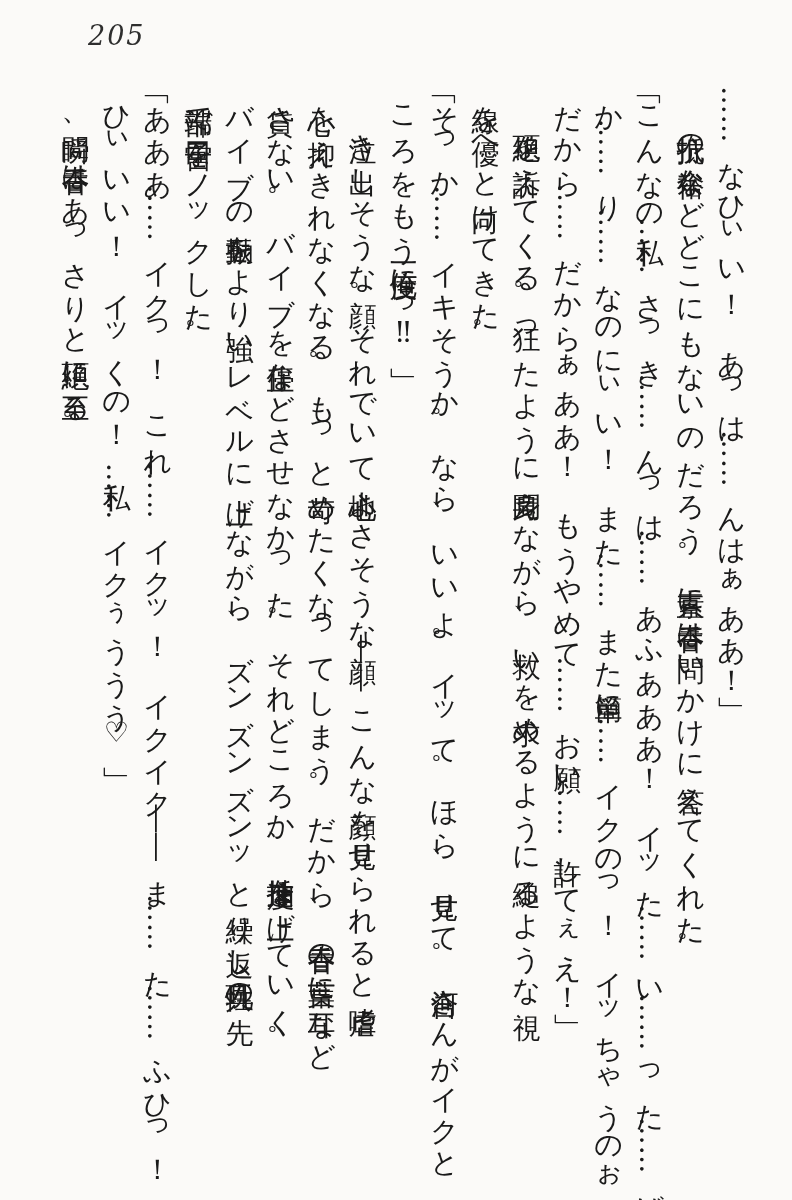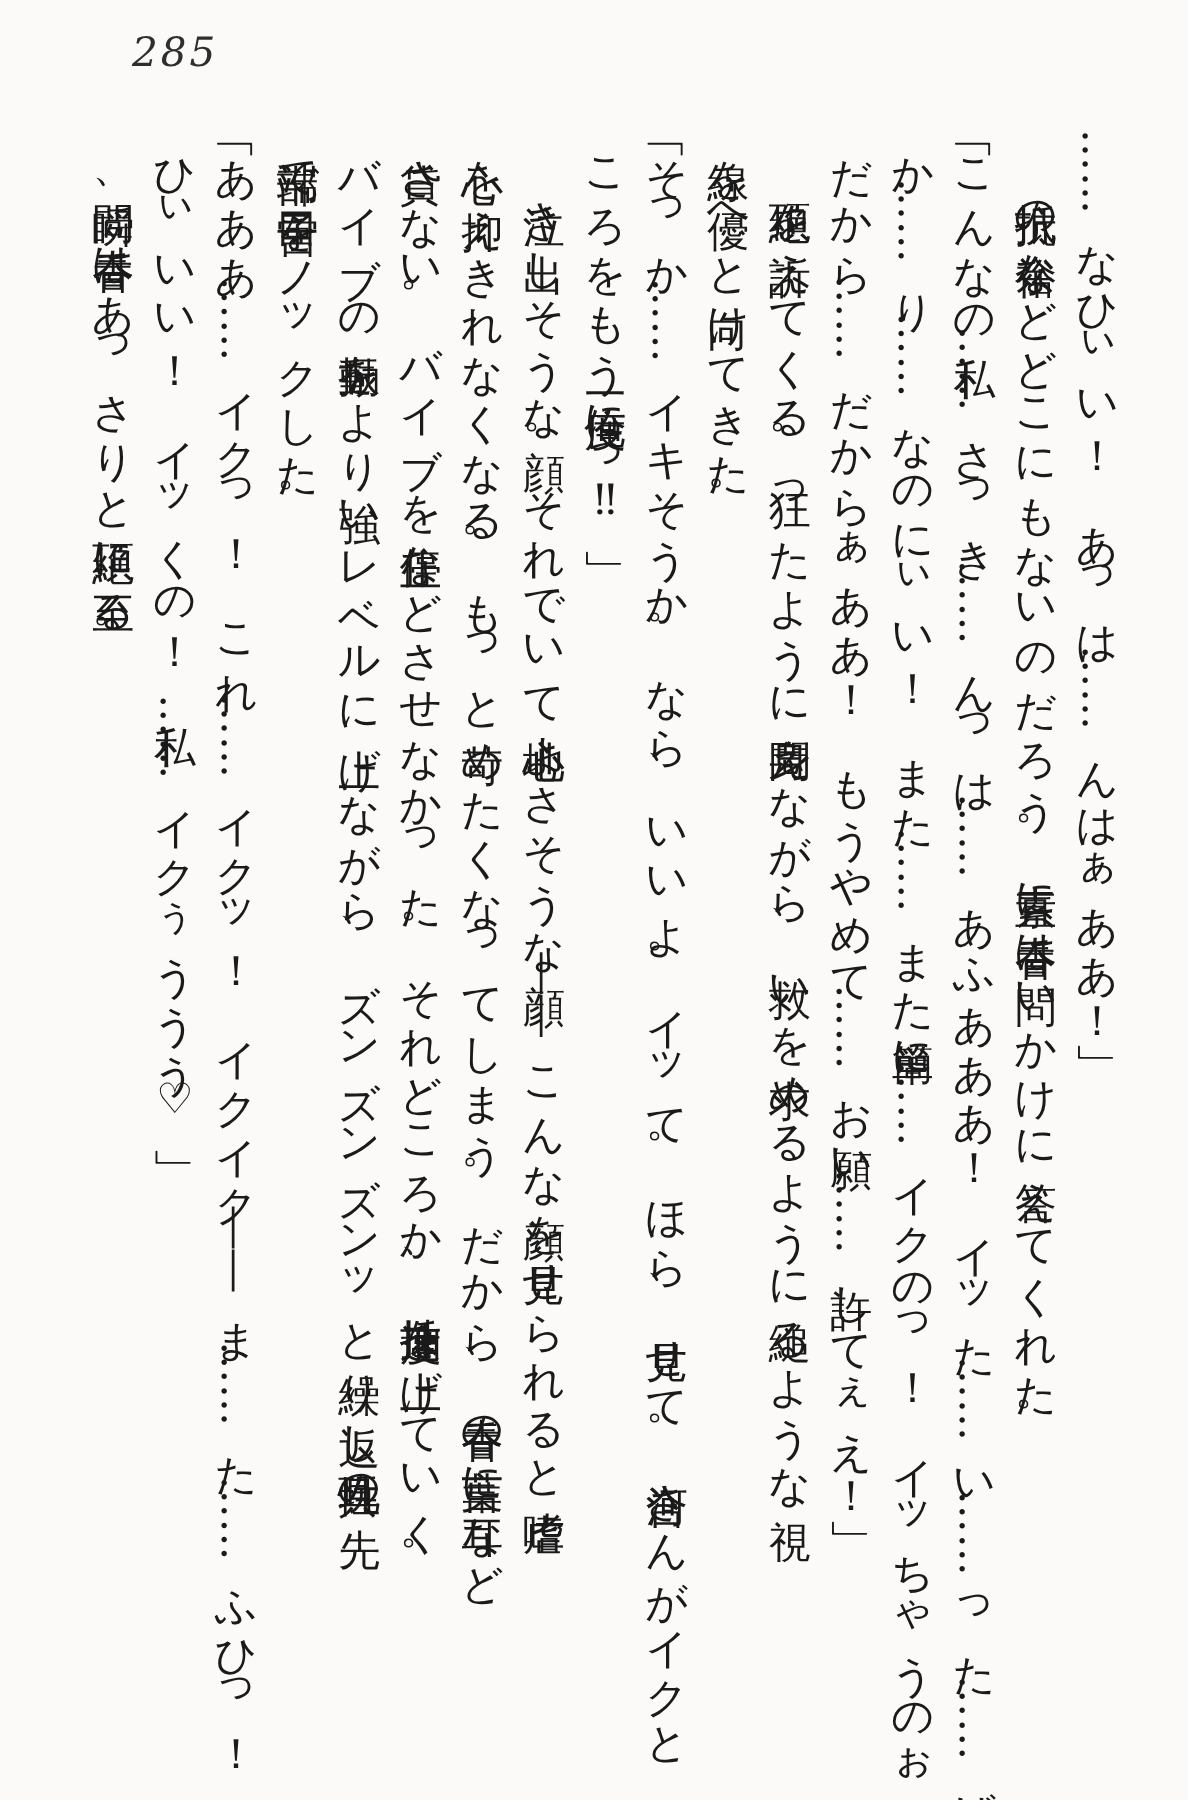--- a/index.html
+++ b/index.html
@@ -44,21 +44,21 @@
     height: 100%;
   }
   .tline.indent {
     text-indent: 1em;
   }
 </style>
 </head>
 <body>
 
 <div class="page">
-  <div class="page-number">285</div>
+  <div class="page-number">205</div>
 
   <div class="text-area">
       <div class="tline">……なひぃい！　あっは……んはぁああ！」</div>
       <div class="tline indent">抵抗の余裕などどこにもないのだろう。素直に春香は問いかけに答えてくれた。</div>
       <div class="tline">「こんなの私……さっき……んっは……あふあああ！　イッた……い……った……ば</div>
       <div class="tline">か……り……なのにぃい！　また……また簡単に……イクのっ！　イッちゃうのぉ！</div>
       <div class="tline">だから……だからぁああ！　もうやめて……お願い……許してぇえ！」</div>
       <div class="tline indent">絶頂を訴えてくる。狂ったように身悶えながら、救いを求めるように縋るような視</div>
       <div class="tline">線を優へと向けてきた。</div>
       <div class="tline">「そっか……イキそうか。なら、いいよ。イッて。ほら、見せて。河合さんがイクと</div>

